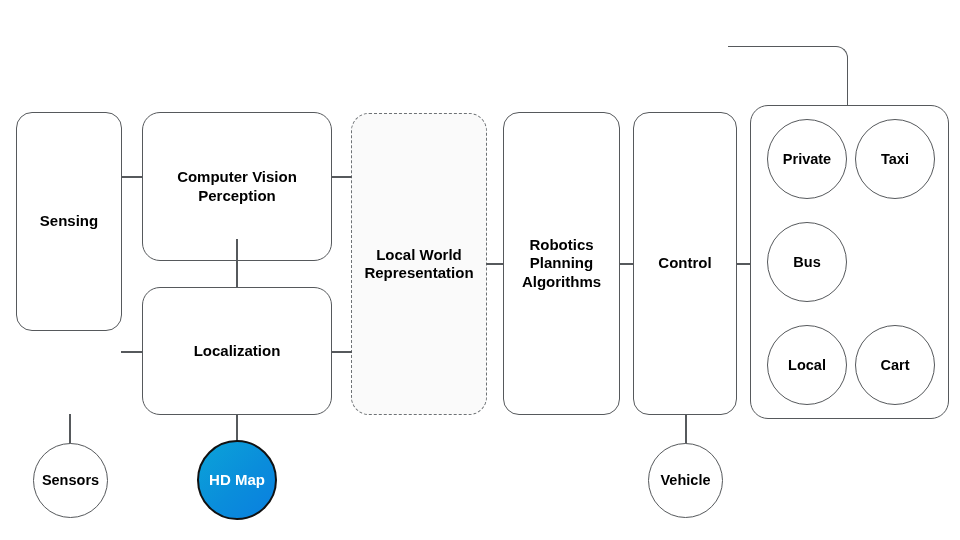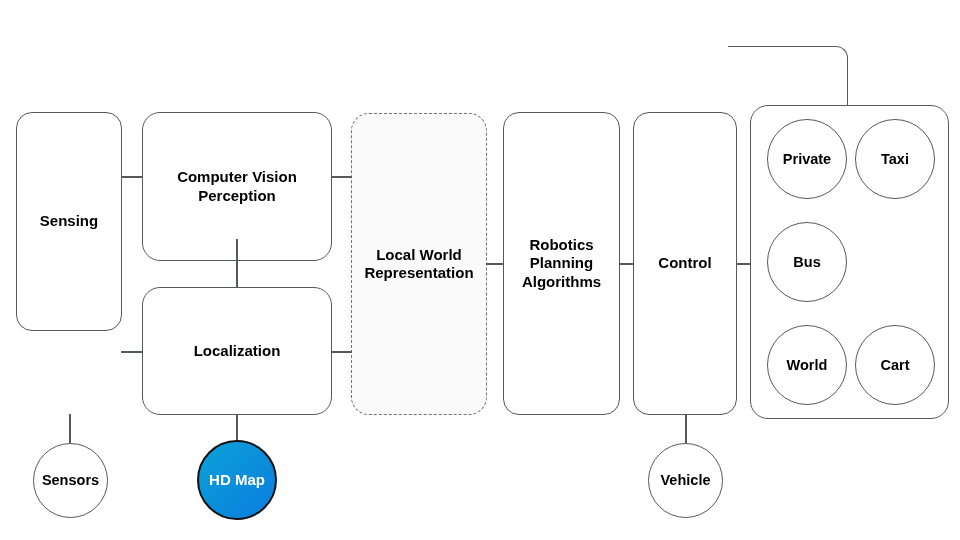--- a/index.html
+++ b/index.html
@@ -154,21 +154,21 @@
     </div>
     <div class="panel-circle" style="left:104px; top:13px;  width:80px; height:80px;">
       <span>Taxi</span>
     </div>
 
     <div class="panel-circle" style="left:16px;  top:116px; width:80px; height:80px;">
       <span>Bus</span>
     </div>
 
     <div class="panel-circle" style="left:16px;  top:219px; width:80px; height:80px;">
-      <span>World</span>
+      <span>Local</span>
     </div>
     <div class="panel-circle" style="left:104px; top:219px; width:80px; height:80px;">
       <span>Cart</span>
     </div>
   </div>
 
   <div class="conn conn-h" style="left:121px; top:176px; width:22px;"></div>
 
   <div class="conn conn-h" style="left:121px; top:351px; width:22px;"></div>
 

